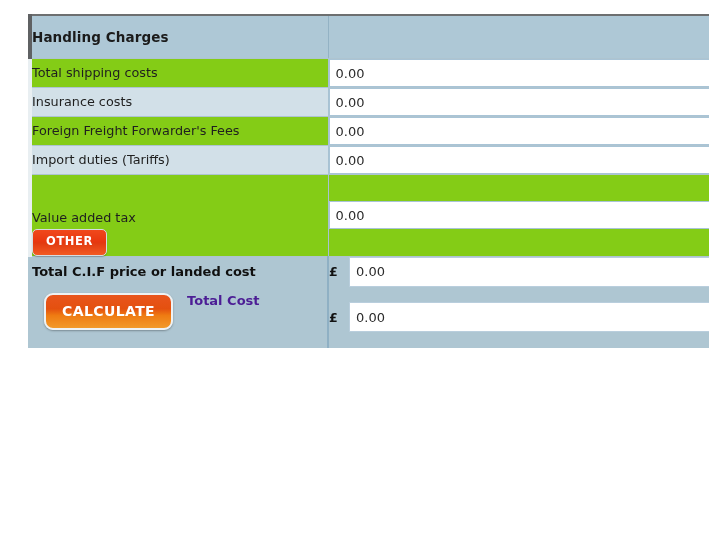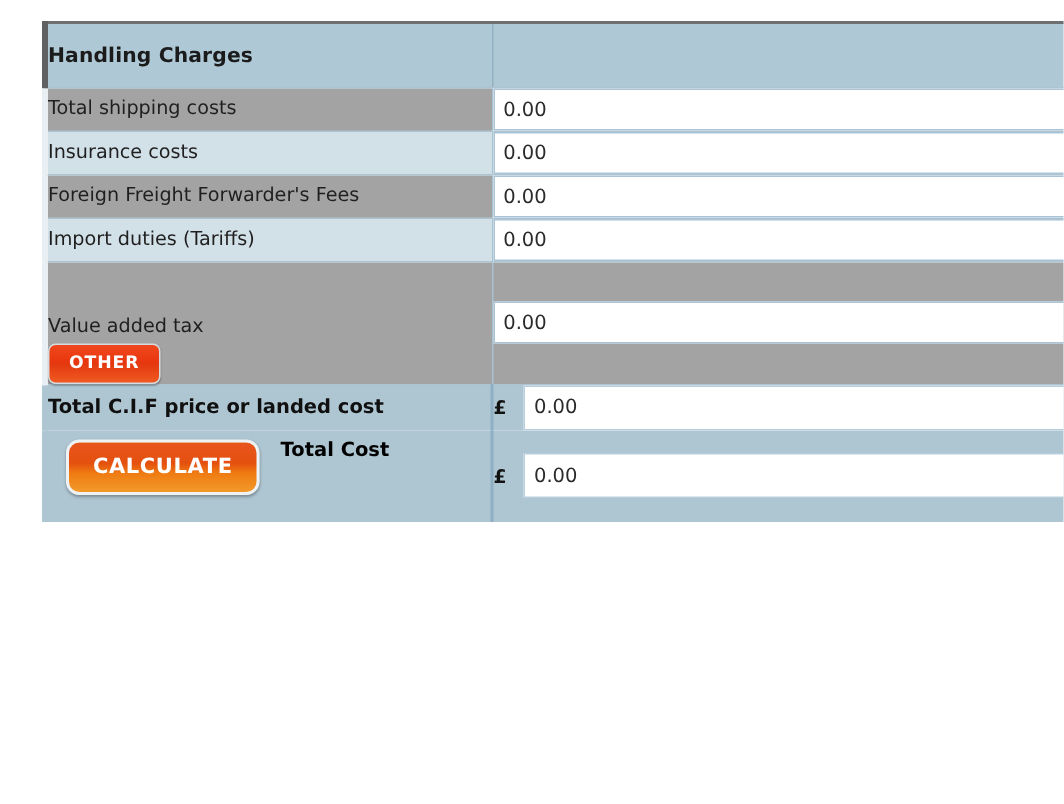--- a/index.html
+++ b/index.html
@@ -46,21 +46,21 @@
     font-weight: bold;
     font-size: 13.5px;
     color: #1b1b1b;
     letter-spacing: 0.1px;
   }
   .hdr-blank {
     border-left: 1px solid #93b2c4;
   }
 
   
-  .row-dark td  { background: #a3a3a3; }
+  .row-dark td  { background: #84cc16; }
   .row-light td { background: #d2e0e8; }
 
   .cell-label {
     border-left: 4px solid #e9eff2;
     padding: 10px 14px 10px 12px;
     font-size: 12.8px;
     color: #1f1f1f;
     line-height: 1.75;
   }
   .cell-field {
@@ -149,21 +149,21 @@
   }
   .calc-cell-inner {
     display: flex;
     align-items: flex-start;
     gap: 14px;
     padding: 6px 0 8px 12px;
   }
   .calc-caption {
     font-size: 13px;
     font-weight: bold;
-    color: #000000;
+    color: #4c1d95;
   }
   .label-stack { display: block; margin-top: 32px; }
 </style>
 </head>
 <body>
 
 <div id="app">
 
   <table class="calc-table">
     <colgroup>

